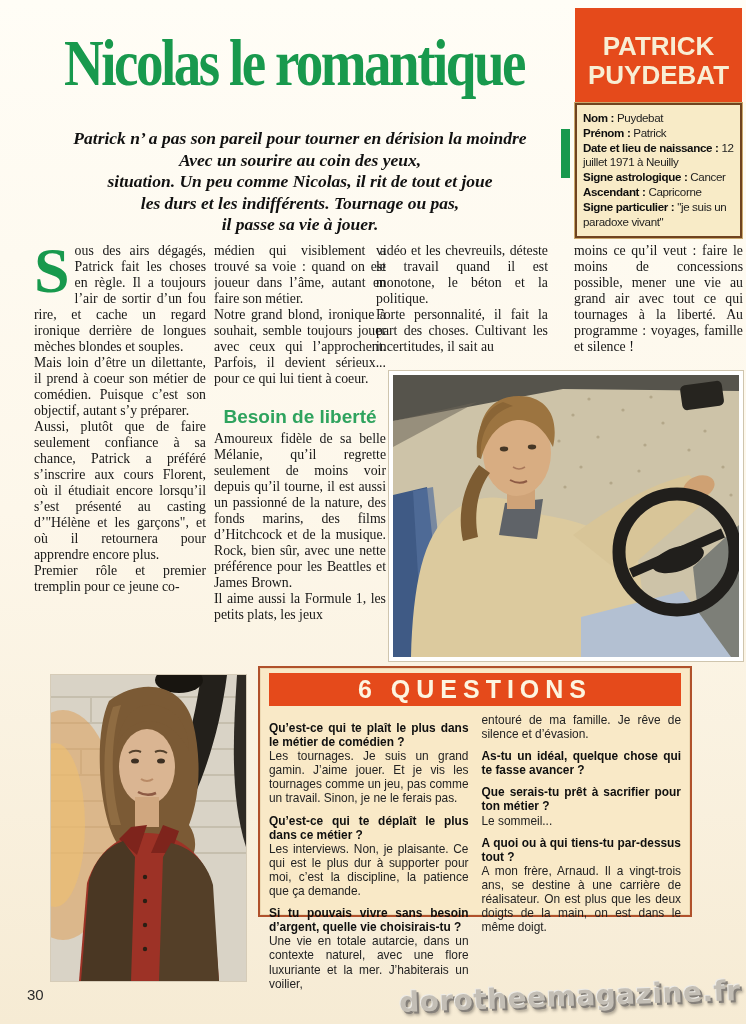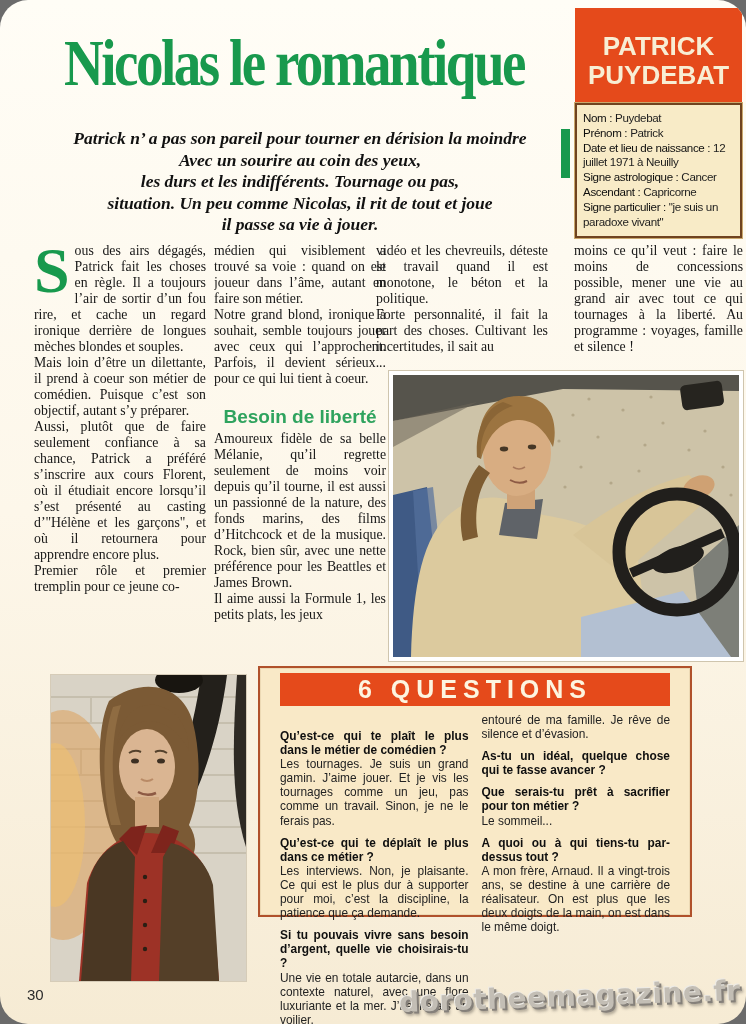--- a/index.html
+++ b/index.html
@@ -1,35 +1,35 @@
 <!DOCTYPE html>
 <html><head>
 <meta charset="utf-8">
 <style>
   html,body{margin:0;padding:0;background:#6b6b6b;}
   .page{position:relative;width:746px;height:1024px;overflow:hidden;
     background:linear-gradient(180deg,#fffdf6 0%,#fdf7ea 50%,#f6ebd4 100%);
-    font-family:"Liberation Serif",serif;color:#161616;border-radius:28px;}
+    font-family:"Liberation Serif",serif;color:#161616;}
 
   
   .title{position:absolute;left:20px;top:26px;width:548px;margin:0;text-align:center;
     font-size:55px;font-weight:bold;color:#18994d;letter-spacing:-2.5px;white-space:nowrap;
     transform:scaleY(1.18);transform-origin:top center;}
   .intro{position:absolute;left:26px;top:128px;width:548px;text-align:center;
     font-style:italic;font-weight:bold;font-size:17.5px;line-height:21.5px;color:#111;}
   .green-bar{position:absolute;left:561px;top:129px;width:9px;height:49px;background:#18994d;}
 
   
   .profile{position:absolute;left:575px;top:8px;width:167px;}
   .profile-header{background:#e54a1b;color:#f8eed4;font-family:"Liberation Sans",sans-serif;
     font-weight:bold;font-size:26px;line-height:29px;text-align:center;padding:24px 0 13px;}
   .profile-body{background:#f8ebc7;border:2px solid #6f431f;outline:1px solid #caa86d;
     padding:6px 6px 7px;font-family:"Liberation Sans",sans-serif;font-size:11.6px;
     line-height:14.8px;letter-spacing:-0.35px;color:#1d1d1d;}
-  .profile-body .lbl{font-weight:normal;color:#0e0e0e;}
+  .profile-body .lbl{font-weight:bold;color:#0e0e0e;}
 
   
   .col{position:absolute;top:243px;width:172px;text-align:justify;
     font-size:13.8px;line-height:16px;}
   .col p{margin:0;}
   .col1{left:34px;height:422px;overflow:hidden;}
   .col2{left:214px;height:419px;overflow:hidden;}
   .col3{left:376px;height:128px;overflow:hidden;}
   .col4{left:574px;width:169px;height:128px;overflow:hidden;}
   .dropcap{float:left;color:#18994d;font-weight:bold;font-size:64px;line-height:50px;
@@ -41,51 +41,51 @@
   .photo{position:absolute;margin:0;box-sizing:border-box;}
   .photo-car{left:388px;top:370px;width:356px;height:292px;background:#fff;
     border:1px solid #cfc5ae;padding:4px;}
   .photo-car svg{display:block;width:100%;height:100%;}
   .photo-portrait{left:50px;top:674px;width:197px;height:308px;border:1px solid #d6ccb8;}
   .photo-portrait svg{display:block;width:100%;height:100%;}
 
   
   .qbox{position:absolute;left:258px;top:666px;width:434px;height:251px;box-sizing:border-box;
     background:#f9e9c7;border:2px solid #b0512b;box-shadow:inset 0 0 0 1px #ecd9b4;
-    padding:5px 20px 2px;}
+    padding:5px 9px 2px;}
   .qbox-title{background:#e54a1b;color:#fdf5e0;font-family:"Liberation Sans",sans-serif;
     font-weight:bold;font-size:25px;letter-spacing:6px;text-align:center;height:33px;
     line-height:33px;margin:0 0 7px;}
   .qcols{display:flex;gap:13px;font-family:"Liberation Sans",sans-serif;font-size:11.9px;
     line-height:14.1px;color:#232323;text-align:justify;}
   .qcol{flex:1;min-width:0;}
   .q{font-weight:bold;margin:8px 0 0;color:#0f0f0f;}
-  .q.first{margin-top:16px;}
+  .q.first{margin-top:8px;}
   .a{margin:0;}
 
   
   .page-number{position:absolute;left:27px;top:986px;font-family:"Liberation Sans",sans-serif;
     font-size:15px;color:#2b2b2b;}
   .watermark{position:absolute;right:5px;top:980px;font-family:"DejaVu Sans",sans-serif;
     font-weight:bold;font-size:28px;color:#c3beb5;letter-spacing:0.5px;
     text-shadow:-1px -1px 0 #edebe6,2px 2px 0 #85807a,3px 4px 3px rgba(60,55,50,.4);
     transform:rotate(-2deg);}
 </style>
 </head>
 <body>
 
 <div class="page">
 
   <h1 class="title">Nicolas le romantique</h1>
 
   <div class="intro">
     <div>Patrick n’ a pas son pareil pour tourner en dérision la moindre</div>
     <div>Avec un sourire au coin des yeux,</div>
+    <div>situation. Un peu comme Nicolas, il rit de tout et joue</div>
     <div>les durs et les indifférents. Tournage ou pas,</div>
-    <div>situation. Un peu comme Nicolas, il rit de tout et joue</div>
     <div>il passe sa vie à jouer.</div>
   </div>
 
   <div class="green-bar"></div>
 
   <aside class="profile">
     <div class="profile-header">
       <div>PATRICK</div>
       <div>PUYDEBAT</div>
     </div>

